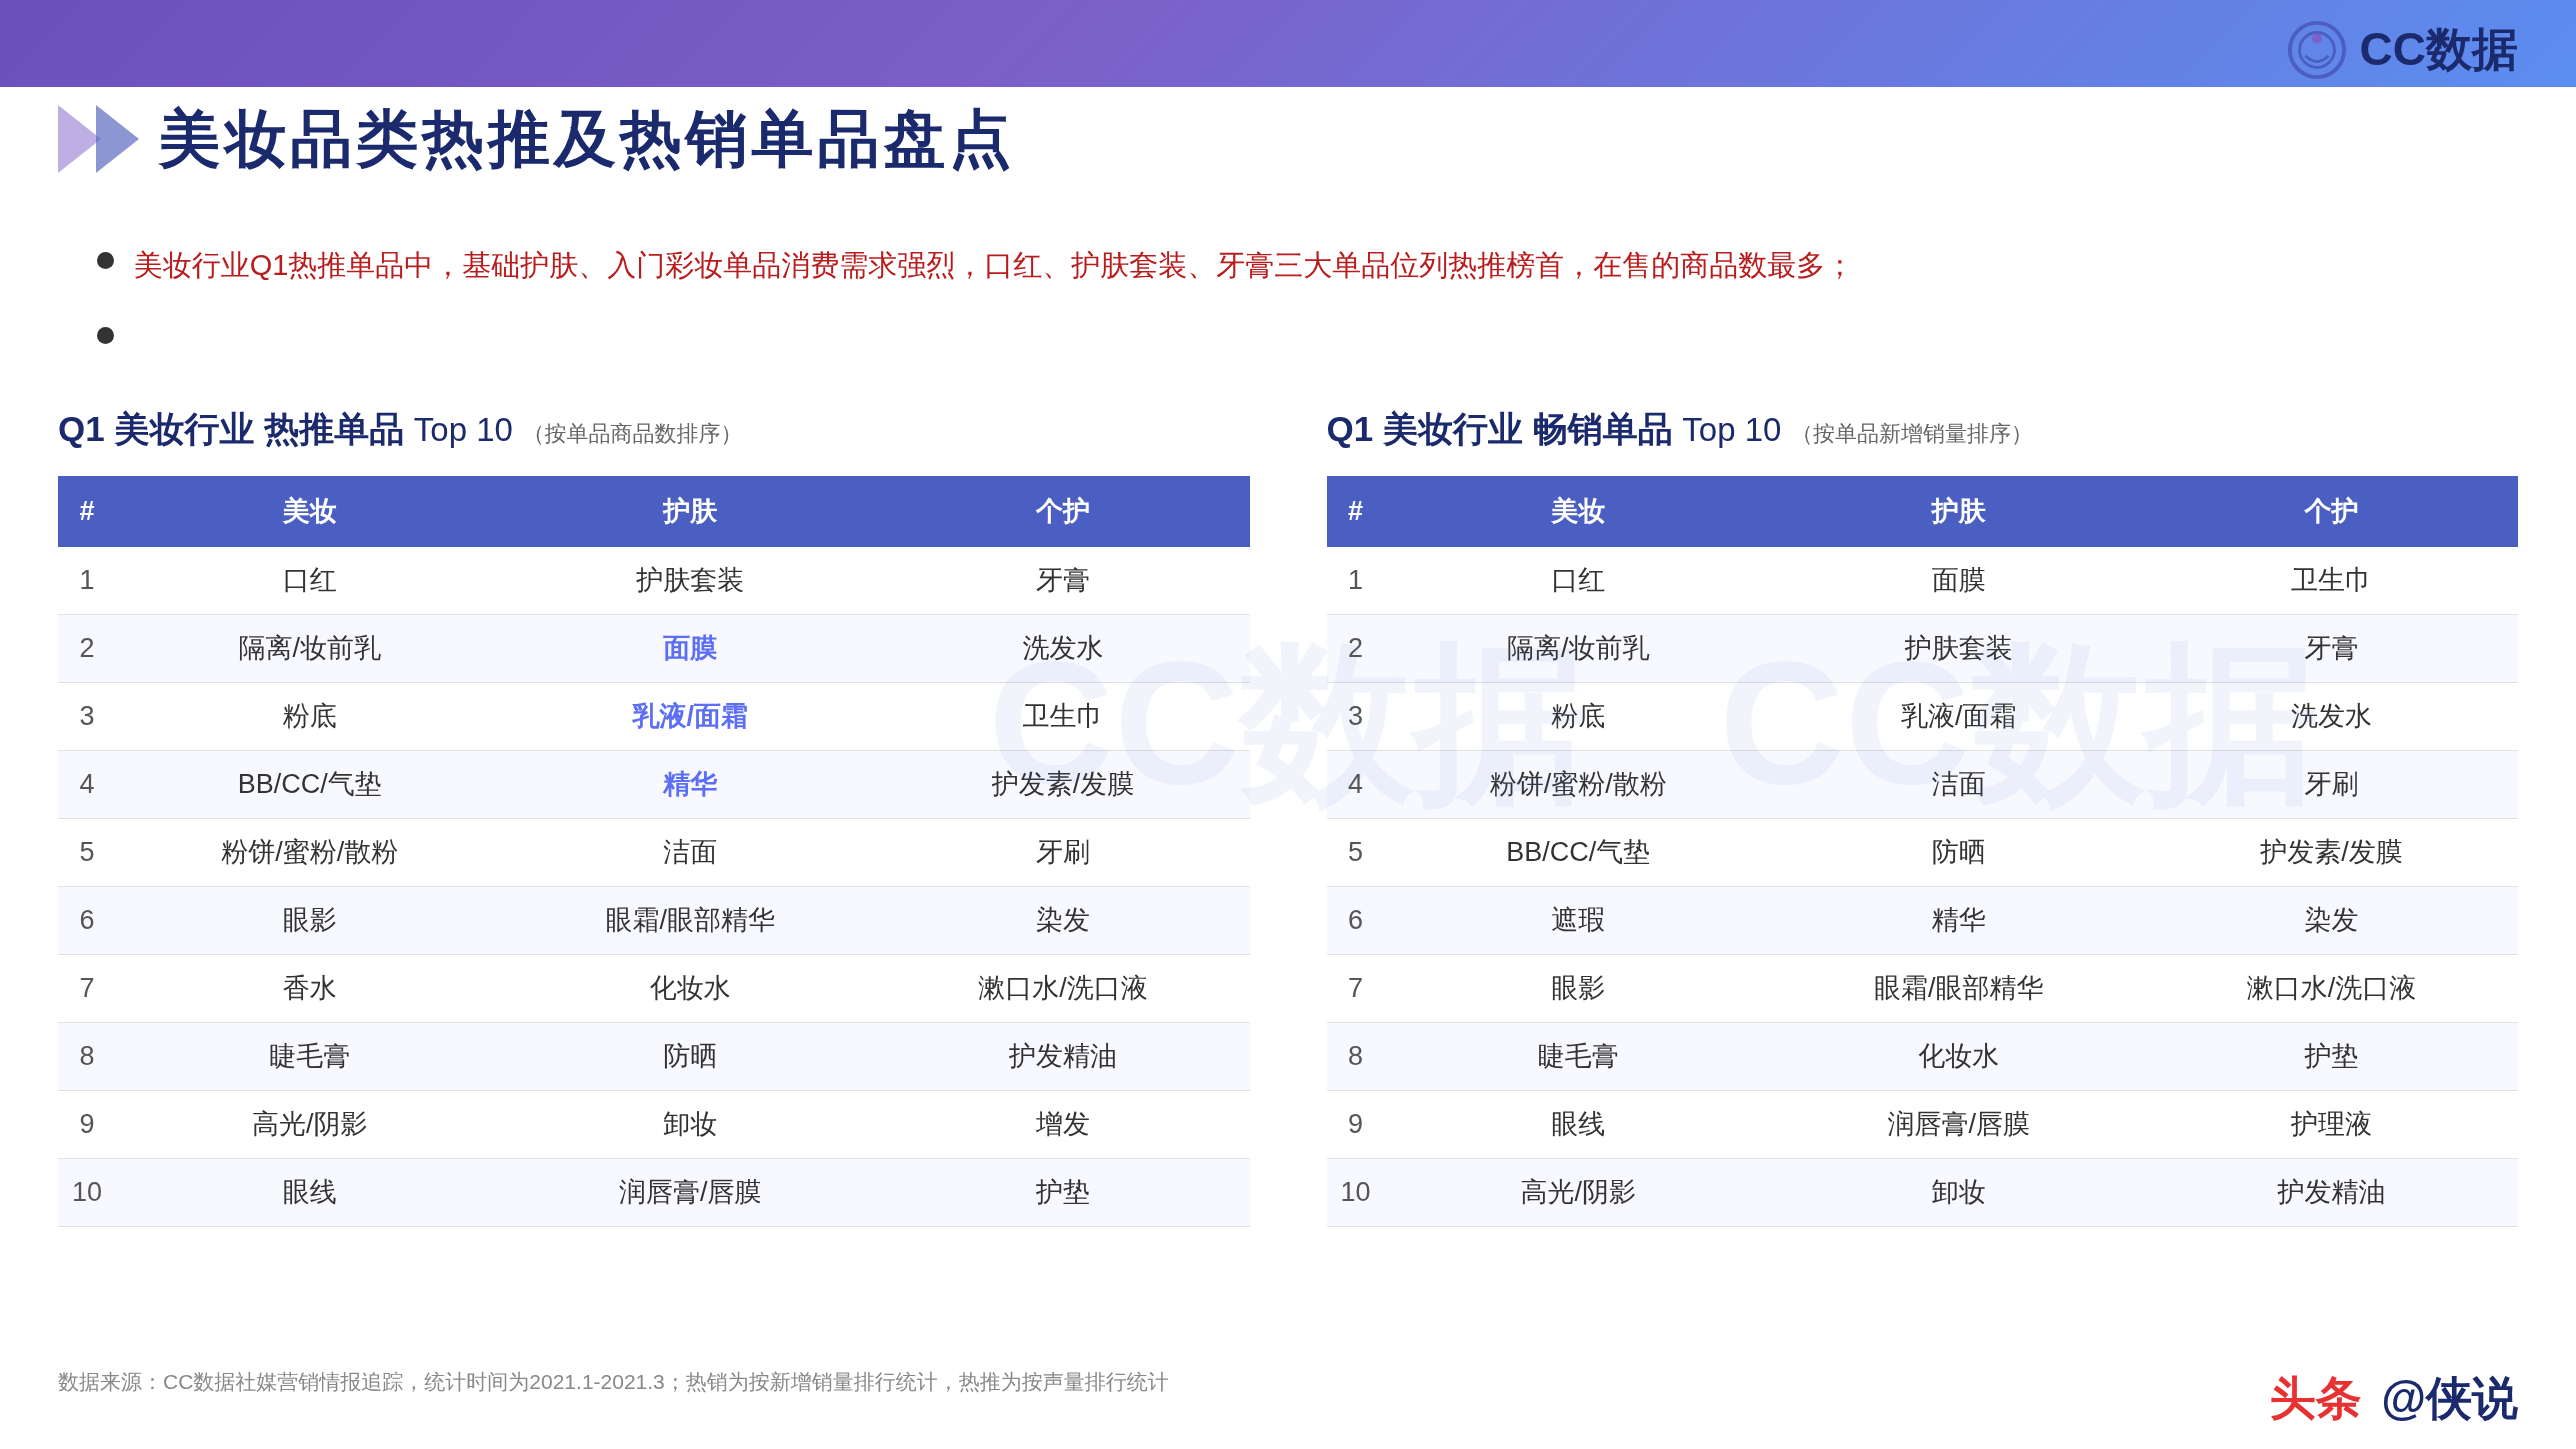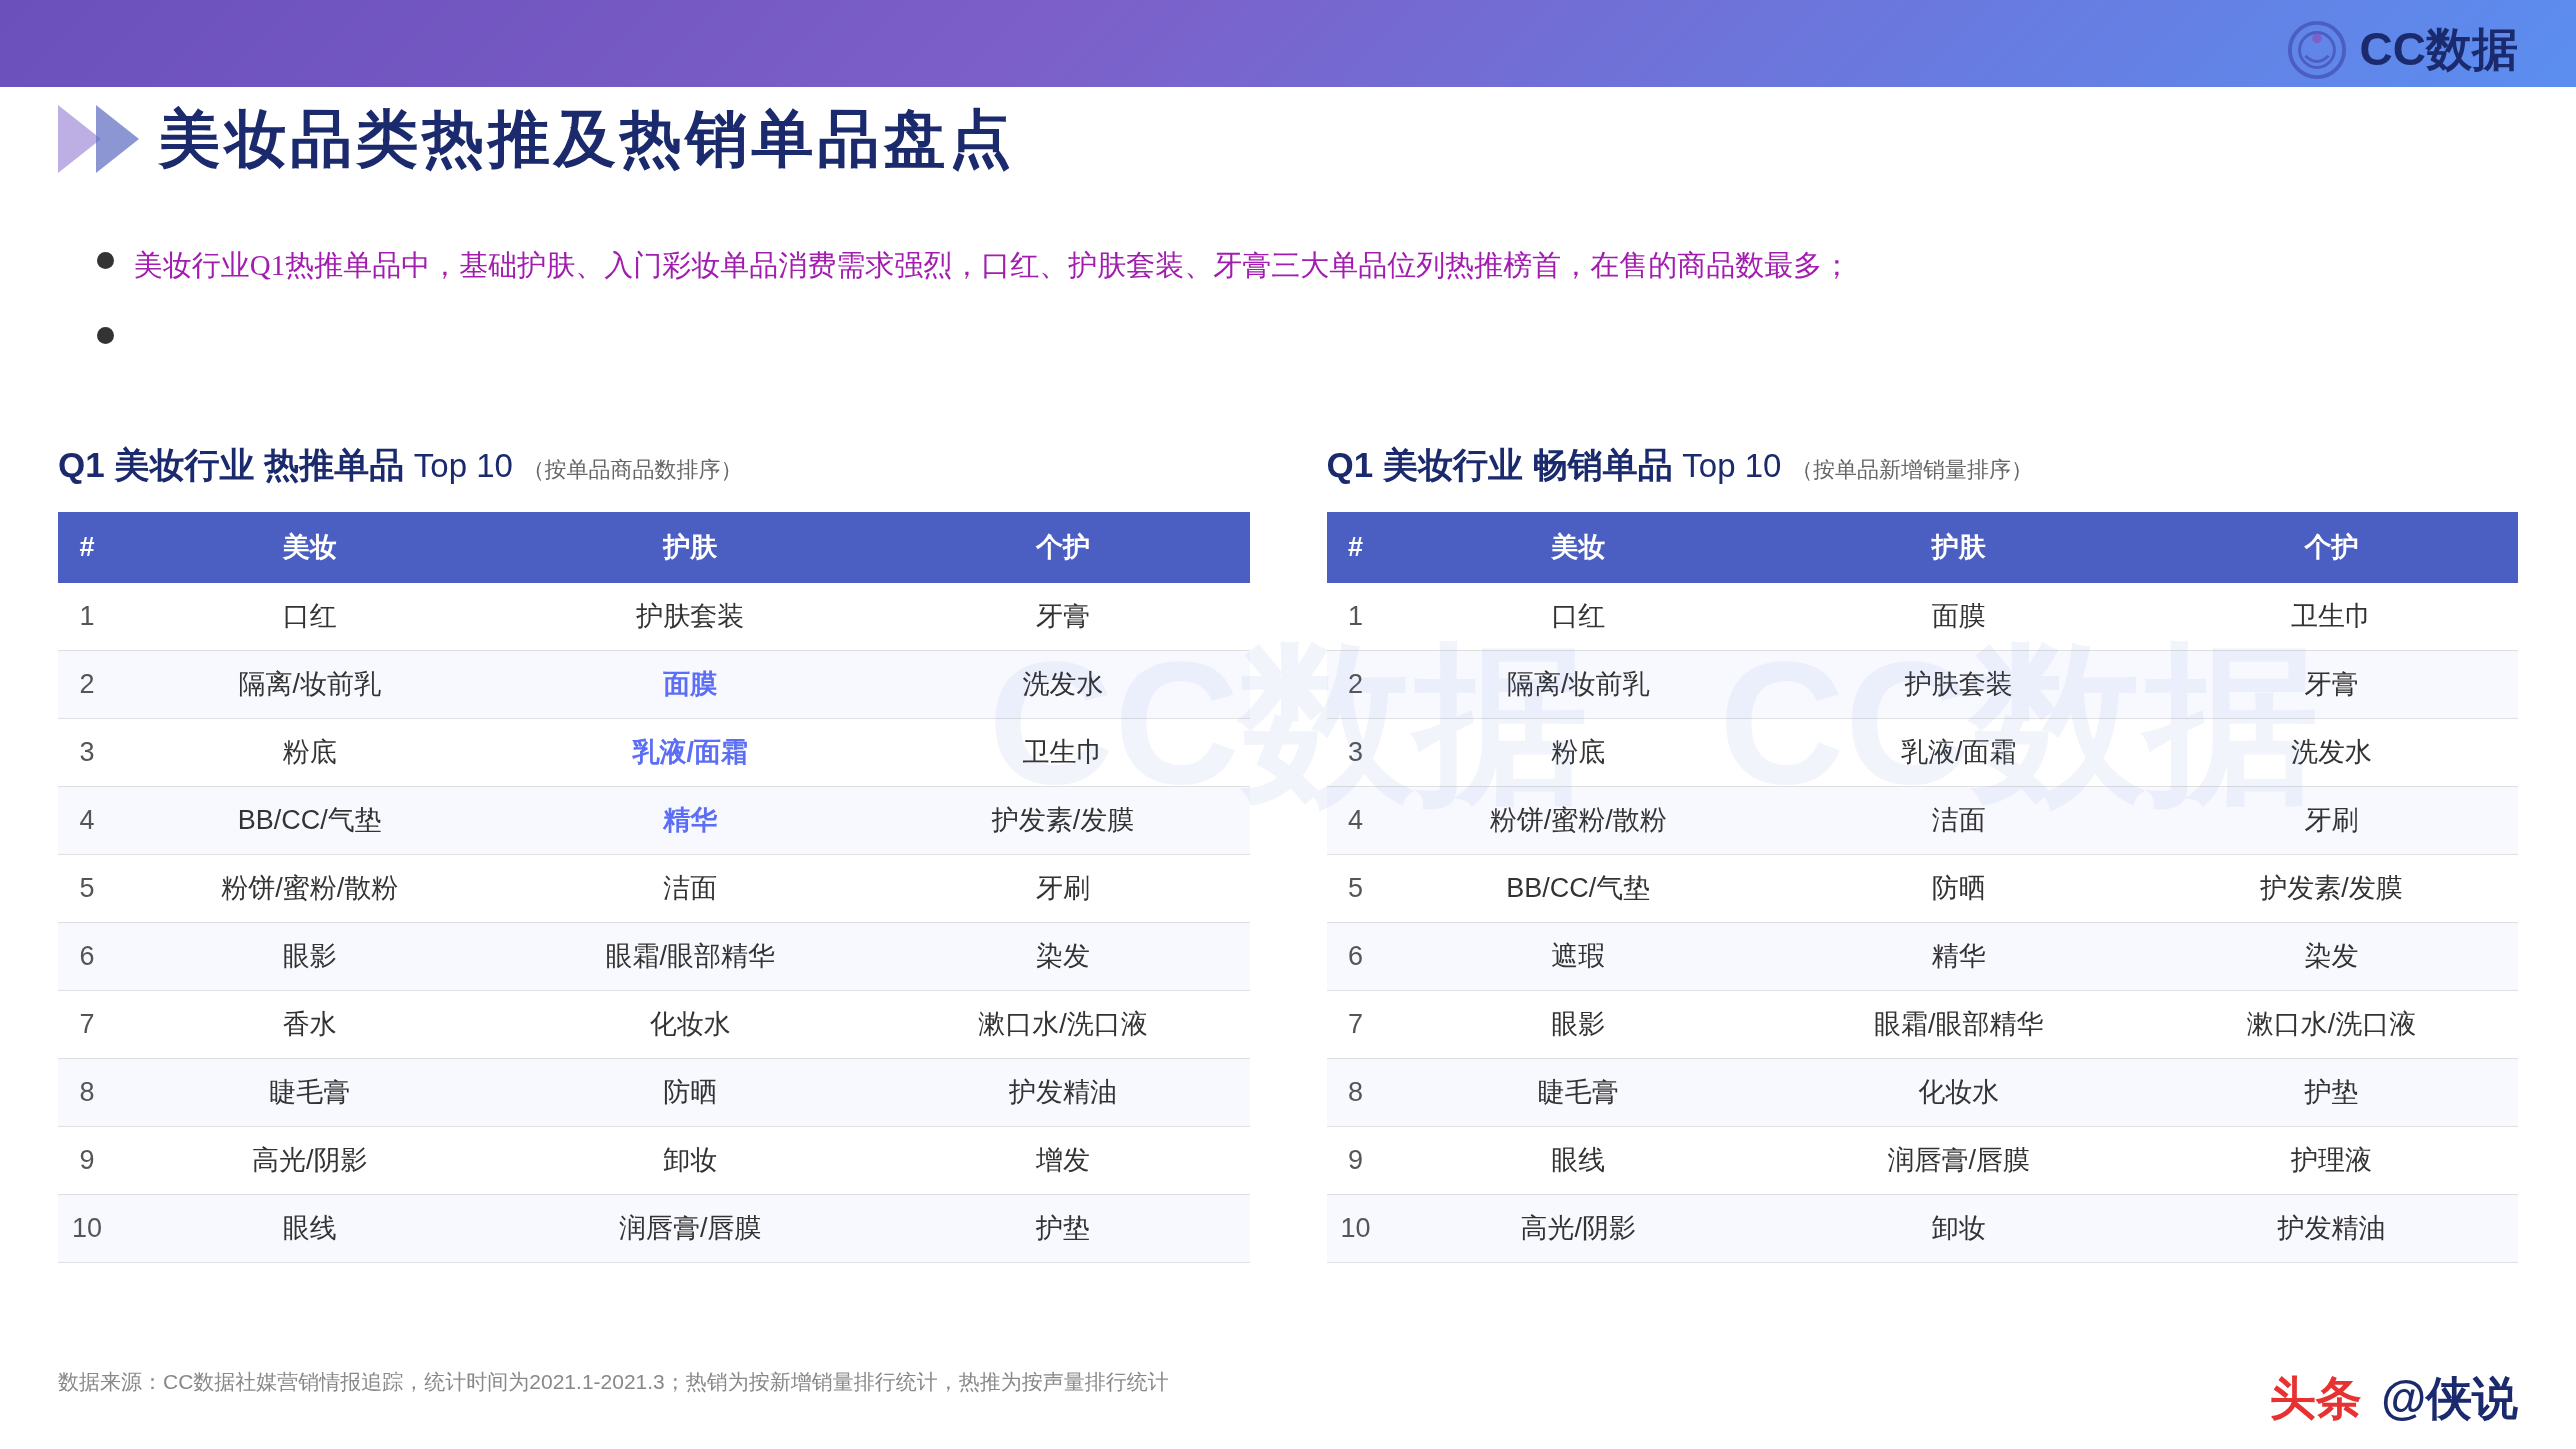--- a/index.html
+++ b/index.html
@@ -63,42 +63,40 @@
       top: 242px;
       left: 97px;
       right: 97px;
     }
     .bullet-item {
       display: flex;
       align-items: flex-start;
       gap: 19.3px;
       margin-bottom: 29px;
       font-size: 29px;
-      color: #a21caf;
+      color: #b91c1c;
       line-height: 1.6;
-      font-family: Liberation Serif, serif;
     }
     .bullet-dot {
       width: 17.4px;
       height: 17.4px;
       background: #333;
       border-radius: 50%;
       margin-top: 9.7px;
       flex-shrink: 0;
     }
 
     
     .tables-container {
       position: absolute;
       top: 406px;
       left: 58px;
       right: 58px;
       display: flex;
       gap: 77px;
-      margin-top: 36px;
     }
 
     .table-section {
       flex: 1;
     }
 
     .table-title {
       font-size: 35px;
       font-weight: bold;
       color: #1a2a6c;

